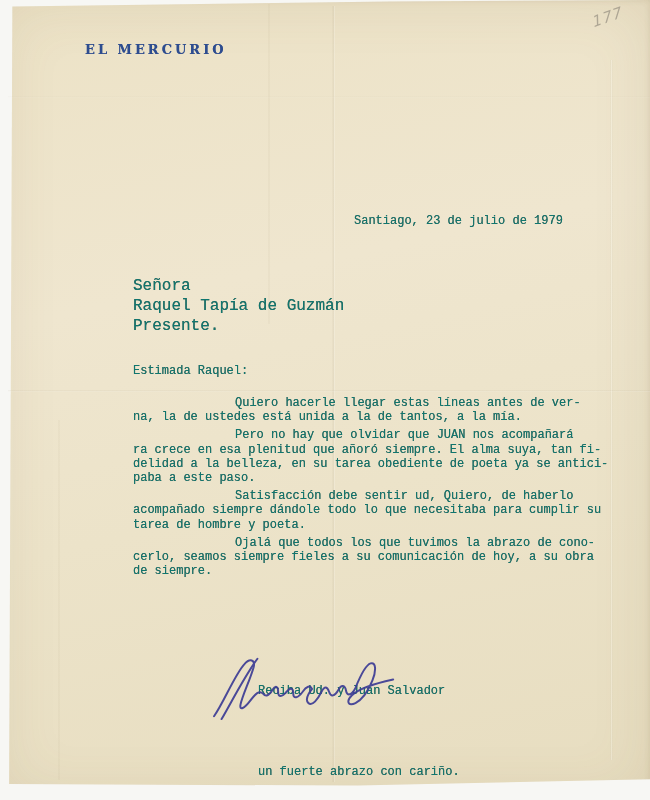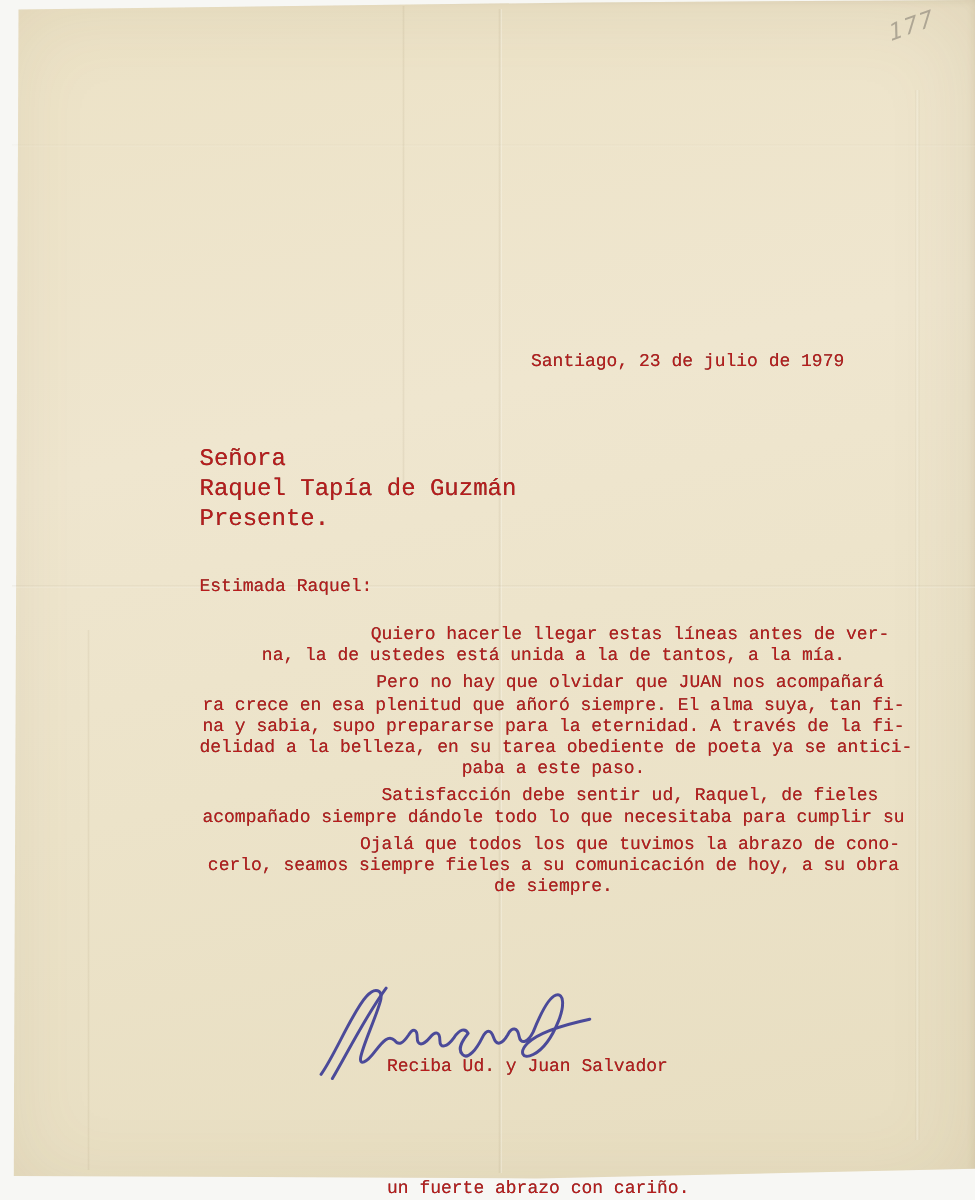--- a/index.html
+++ b/index.html
@@ -21,85 +21,86 @@
   .crease-v2{left:268px;top:4px;height:320px;width:2px;
     background:linear-gradient(90deg,rgba(110,90,50,0),rgba(110,90,50,.08),rgba(110,90,50,0));}
   .crease-v3{left:610px;top:60px;bottom:40px;width:3px;
     background:linear-gradient(90deg,rgba(110,90,50,.07),rgba(255,255,250,.25),rgba(110,90,50,.06));}
   .crease-v4{left:58px;top:420px;bottom:20px;width:2px;
     background:linear-gradient(90deg,rgba(110,90,50,0),rgba(110,90,50,.07),rgba(110,90,50,0));}
   .crease-h1{left:8px;right:0;top:390px;height:2px;
     background:linear-gradient(180deg,rgba(110,90,50,.07),rgba(255,255,250,.2));}
   .crease-h2{left:8px;right:0;top:96px;height:2px;opacity:.5;
     background:linear-gradient(180deg,rgba(110,90,50,.06),rgba(255,255,250,.18));}
-  .typed{color:#b91c1c;text-shadow:0 0 .4px rgba(66,61,55,.8);margin-top:20px;}
+  .typed{color:#0f766e;text-shadow:0 0 .4px rgba(66,61,55,.8);}
   .letterhead{
     position:absolute;left:85px;top:42px;
     font-family:"DejaVu Serif","Liberation Serif",serif;
     font-weight:bold;font-size:13px;letter-spacing:3px;color:#2d4c8f;
     text-shadow:0 0 .5px rgba(45,76,143,.7);
   }
   .pencil-number{
     position:absolute;left:592px;top:8px;
     font-family:"DejaVu Sans",sans-serif;font-style:italic;font-size:15px;
     color:#9b9485;transform:rotate(-20deg) skewX(-8deg);opacity:.75;
     letter-spacing:1px;
   }
   .date-line{position:absolute;left:354px;top:214px;font-size:12px;}
   .recipient{position:absolute;left:133px;top:276px;font-size:16px;line-height:20px;}
   .salutation{position:absolute;left:133px;top:364px;font-size:12px;text-align:right;}
   .body-text{position:absolute;left:133px;top:396px;width:472px;font-size:12px;line-height:14.2px;}
   .para{margin:0 0 4px 0;}
-  .para .line{white-space:pre;text-align:center;}
+  .para .line{white-space:pre;}
   .para .line.indent{text-indent:102px;}
   .closing{position:absolute;left:258px;top:624px;font-size:12px;line-height:27px;white-space:pre;}
   .signature{position:absolute;left:203px;top:654px;width:205px;height:66px;}
   .signature svg{width:100%;height:100%;}
 </style>
 </head>
 <body>
 
 <div class="scan">
   <div class="paper"></div>
 
   <div class="crease crease-v1"></div>
   <div class="crease crease-v2"></div>
   <div class="crease crease-v3"></div>
   <div class="crease crease-v4"></div>
   <div class="crease crease-h1"></div>
   <div class="crease crease-h2"></div>
 
   <div class="pencil-number">177</div>
 
+  <div class="letterhead">EL MERCURIO</div>
 
   <div class="date-line typed">Santiago, 23 de julio de 1979</div>
 
   <div class="recipient typed">
     <div>Señora</div>
     <div>Raquel Tapía de Guzmán</div>
     <div>Presente.</div>
   </div>
 
   <div class="salutation typed">Estimada Raquel:</div>
 
   <div class="body-text typed">
     <div class="para">
       <div class="line indent">Quiero hacerle llegar estas líneas antes de ver-</div>
       <div class="line">na, la de ustedes está unida a la de tantos, a la mía.</div>
     </div>
     <div class="para">
       <div class="line indent">Pero no hay que olvidar que JUAN nos acompañará</div>
       <div class="line">ra crece en esa plenitud que añoró siempre. El alma suya, tan fi-</div>
-      <div class="line">na y sabia, supo prepararse para la eternidad. A través de la fi-</div>
       <div class="line">delidad a la belleza, en su tarea obediente de poeta ya se antici-</div>
       <div class="line">paba a este paso.</div>
     </div>
     <div class="para">
-      <div class="line indent">Satisfacción debe sentir ud, Raquel, de fieles</div>
+      <div class="line indent">Satisfacción debe sentir ud, Quiero, de haberlo</div>
       <div class="line">acompañado siempre dándole todo lo que necesitaba para cumplir su</div>
+      <div class="line">tarea de hombre y poeta.</div>
     </div>
     <div class="para">
       <div class="line indent">Ojalá que todos los que tuvimos la abrazo de cono-</div>
       <div class="line">cerlo, seamos siempre fieles a su comunicación de hoy, a su obra</div>
       <div class="line">de siempre.</div>
     </div>
   </div>
 
   <div class="closing typed">
     <div>Reciba Ud. y Juan Salvador</div>

